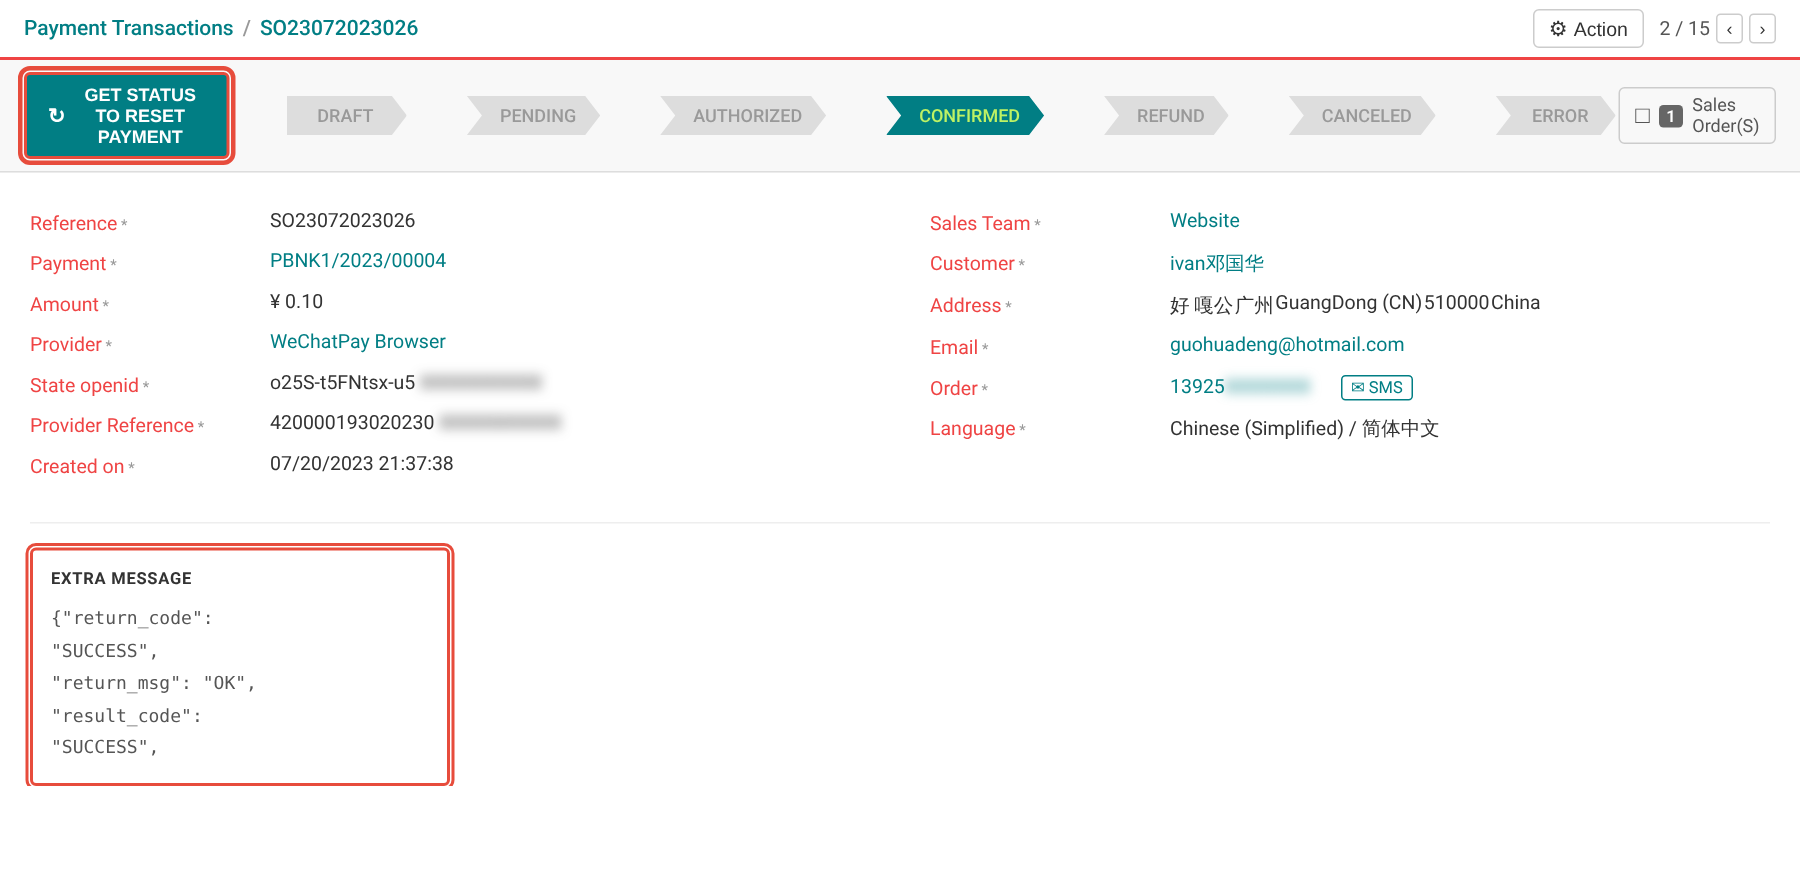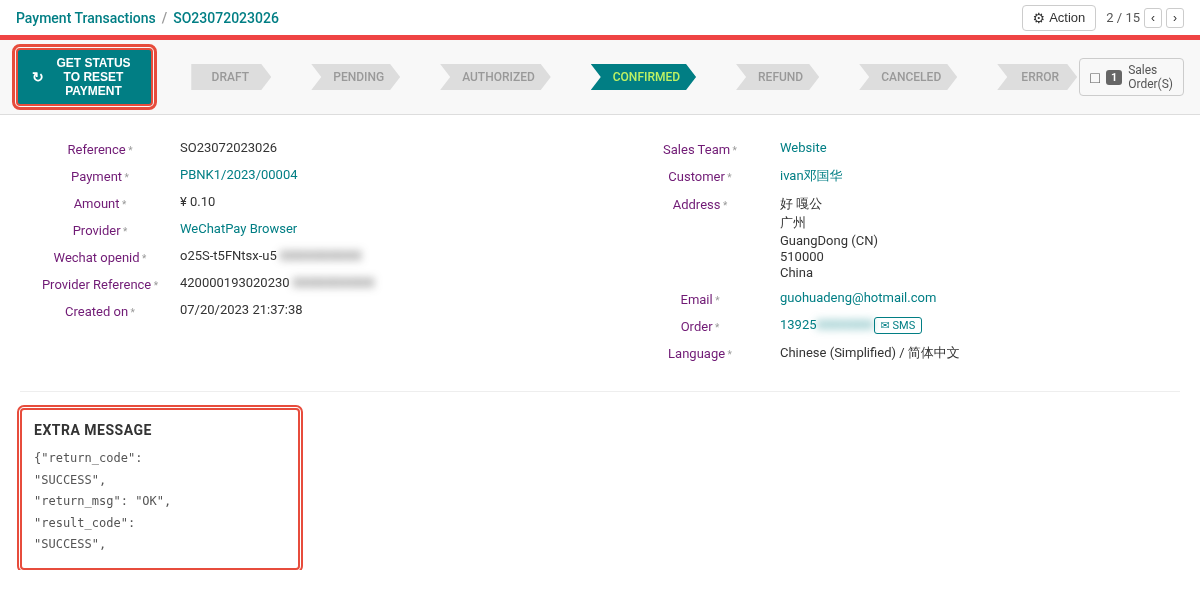--- a/index.html
+++ b/index.html
@@ -5,21 +5,21 @@
     * { box-sizing: border-box; margin: 0; padding: 0; }
     body { font-family: -apple-system, BlinkMacSystemFont, 'Segoe UI', Roboto, sans-serif; font-size: 13px; color: #333; background: #fff; }
 
     
     .top-header {
       display: flex;
       align-items: center;
       justify-content: space-between;
       padding: 6px 16px;
       background: #fff;
-      border-bottom: 5px solid #ef4444;
+      border-bottom: 2px solid #ef4444;
       height: 40px;
     }
     .breadcrumb {
       display: flex;
       align-items: center;
       gap: 6px;
       font-size: 14px;
       color: #017e84;
       font-weight: 500;
     }
@@ -157,24 +157,23 @@
     }
     .form-row {
       display: flex;
       align-items: flex-start;
       padding: 5px 0;
       border-bottom: none;
     }
     .form-label {
       min-width: 160px;
       font-size: 13px;
-      color: #701a75;
+      color: #ef4444;
       padding-top: 2px;
       flex-shrink: 0;
-      text-align: center;
     }
     .form-label::after {
       content: ' *';
       color: #999;
       font-size: 10px;
     }
     .form-value {
       font-size: 13px;
       color: #333;
     }
@@ -184,54 +183,54 @@
       text-decoration: none;
     }
     .blurred {
       filter: blur(4px);
       user-select: none;
     }
 
     
     .address-block {
       display: flex;
-      flex-direction: column;
+      flex-direction: row;
       gap: 1px;
     }
 
     
     .sms-btn {
       display: inline-flex;
       align-items: center;
       gap: 3px;
       padding: 1px 6px;
       border: 1px solid #017e84;
       border-radius: 3px;
       color: #017e84;
       font-size: 11px;
       cursor: pointer;
-      margin-left: 0;
+      margin-left: 20px;
     }
 
     
     .extra-message-section {
       margin-top: 10px;
       margin-bottom: 0;
     }
     .extra-message-box {
       border: 2px solid #e74c3c;
       border-radius: 4px;
       padding: 12px;
       max-width: 280px;
       background: #fff;
       outline: 2px solid #e74c3c;
       outline-offset: 1px;
     }
     .extra-message-title {
-      font-size: 14px;
+      font-size: 11px;
       font-weight: 700;
       color: #333;
       text-transform: uppercase;
       margin-bottom: 10px;
       letter-spacing: 0.5px;
     }
     .extra-message-content {
       font-size: 12px;
       color: #555;
       line-height: 1.8;
@@ -303,21 +302,21 @@
         </div>
         <div class="form-row">
           <div class="form-label">Amount</div>
           <div class="form-value">¥ 0.10</div>
         </div>
         <div class="form-row">
           <div class="form-label">Provider</div>
           <div class="form-value link">WeChatPay Browser</div>
         </div>
         <div class="form-row">
-          <div class="form-label">Wechat openid</div>
+          <div class="form-label">State openid</div>
           <div class="form-value">o25S-t5FNtsx-u5 <span class="blurred">XXXXXXXXXX</span></div>
         </div>
         <div class="form-row">
           <div class="form-label">Provider Reference</div>
           <div class="form-value">420000193020230 <span class="blurred">XXXXXXXXXX</span></div>
         </div>
         <div class="form-row">
           <div class="form-label">Created on</div>
           <div class="form-value">07/20/2023 21:37:38</div>
         </div>

